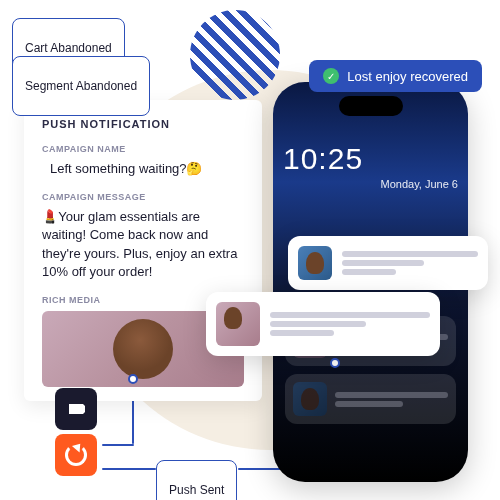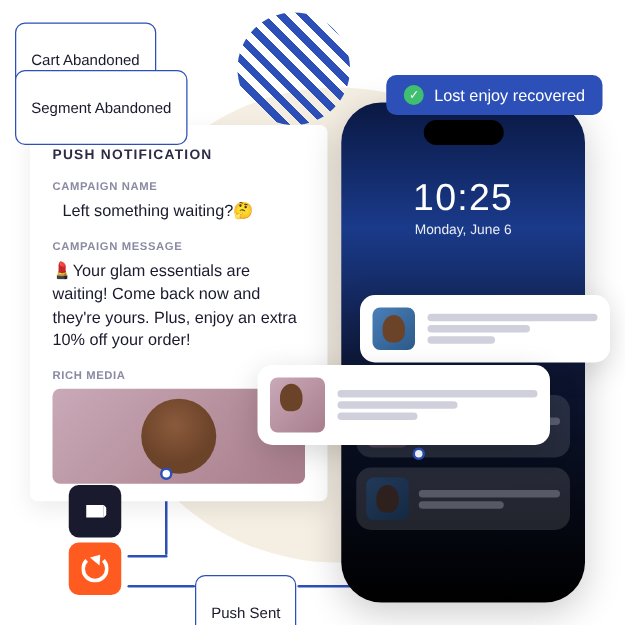--- a/index.html
+++ b/index.html
@@ -18,22 +18,22 @@
   .val{font-size:13px;color:#1a1a2e;margin-bottom:14px;line-height:1.4}
   .rich{width:100%;height:76px;border-radius:6px;background:linear-gradient(135deg,#c9a9b8 0%,#b8929f 50%,#a87d8c 100%);position:relative;overflow:hidden}
   .face{position:absolute;left:50%;top:8px;transform:translateX(-50%);width:60px;height:60px;border-radius:50%;background:radial-gradient(circle at 45% 35%,#8b5a3c 0%,#6b4329 60%);}
   .dot{position:absolute;width:10px;height:10px;border:2px solid #2c4fb8;border-radius:50%;background:#fff;z-index:4}
   .line{position:absolute;background:#2c4fb8;border-radius:2px;z-index:2}
   .sq{position:absolute;width:42px;height:42px;border-radius:8px;z-index:4;display:flex;align-items:center;justify-content:center}
   .sq1{left:55px;top:388px;background:#1a1a2e}
   .sq2{left:55px;top:434px;background:#ff5a1f}
   .phone{position:absolute;right:32px;top:82px;width:195px;height:400px;border-radius:32px;background:linear-gradient(180deg,#0a1842 0%,#1a3a8a 25%,#0d1530 55%,#000 100%);z-index:3;box-shadow:0 8px 30px rgba(0,0,0,0.2);padding:50px 10px 10px}
   .island{position:absolute;left:50%;top:14px;transform:translateX(-50%);width:64px;height:20px;background:#000;border-radius:12px}
-  .time{color:#fff;text-align:center;font-size:30px;font-weight:500;margin-top:10px;letter-spacing:1px}
-  .date{color:#fff;text-align:center;font-size:11px;opacity:0.9;margin-top:2px}
+  .time{color:#fff;text-align:left;font-size:30px;font-weight:500;margin-top:10px;letter-spacing:1px}
+  .date{color:#fff;text-align:right;font-size:11px;opacity:0.9;margin-top:2px}
   .notif{background:rgba(255,255,255,0.92);border-radius:12px;padding:8px;display:flex;gap:8px;margin:8px 2px;align-items:center}
   .notif.dim{opacity:0.4;background:rgba(255,255,255,0.3)}
   .nthumb{width:34px;height:34px;border-radius:6px;flex-shrink:0}
   .t1{background:linear-gradient(135deg,#4a7fb8,#2c5a8a);position:relative}
   .t1::after{content:'';position:absolute;left:8px;top:6px;width:18px;height:22px;border-radius:50% 50% 40% 40%;background:#6b4329}
   .t2{background:linear-gradient(135deg,#c9a9b8,#a87d8c);position:relative}
   .t2::after{content:'';position:absolute;left:8px;top:5px;width:18px;height:22px;border-radius:50% 50% 40% 40%;background:#6b4329}
   .lines{flex:1}
   .ln{height:6px;background:#d0d0dc;border-radius:3px;margin:3px 0}
   .ln.s{width:60%}

